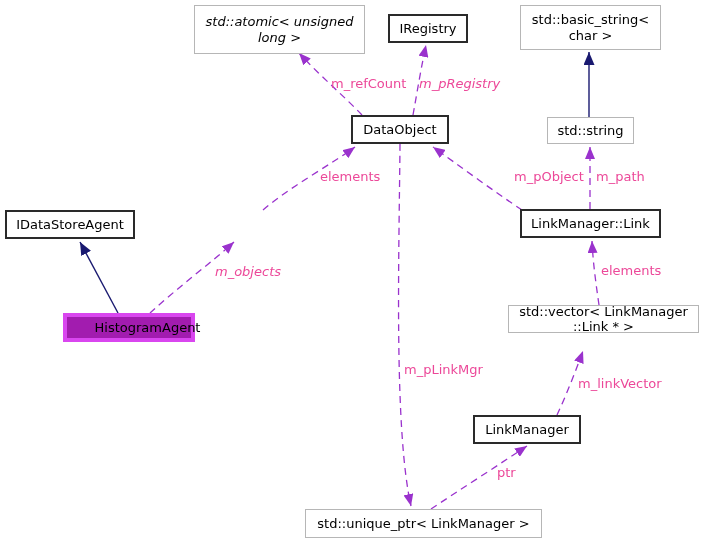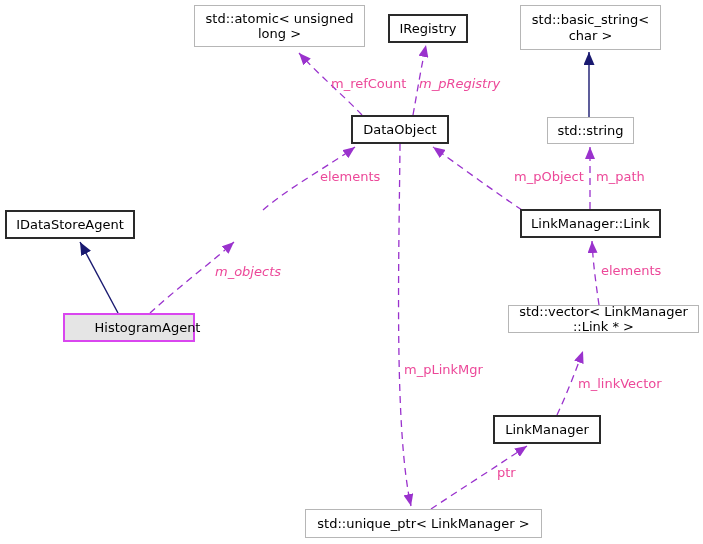--- a/index.html
+++ b/index.html
@@ -25,21 +25,21 @@
     flex-direction: column;
     align-items: center;
     justify-content: center;
     text-align: center;
     background: #ffffff;
     border: 1px solid #b6b6b6;
     line-height: 1.18;
     white-space: nowrap;
   }
   .node.bold { border: 2px solid #2a2a2a; }
-  .node.current { background: #e5e5e5; border: 2px solid #d946ef; padding-left: 37px; }
+  .node.current { background: #a21caf; border: 4px solid #d946ef; padding-left: 37px; }
   .node span { display: block; }
   .edge-label {
     position: absolute;
     height: 16px;
     line-height: 16px;
     white-space: nowrap;
     color: #ec4899;
   }
 </style>
 </head>
@@ -69,21 +69,21 @@
       <path d="M557,415 C566,396 576,370 583,351" marker-end="url(#arrow-p)"></path>
       <path d="M431,509 C458,491 500,464 527,446" marker-end="url(#arrow-p)"></path>
     </g>
 
     <g stroke="#191970" stroke-width="1.4" fill="none">
       <path d="M589,117 L589,52" marker-end="url(#arrow-b)"></path>
       <path d="M118,313 L80,242" marker-end="url(#arrow-b)"></path>
     </g>
   </svg>
 
-  <div class="node" style="left:194px; top:5px; width:171px; height:42px;">
+  <div class="node" style="left:194px; top:5px; width:171px; height:49px;font-style:italic;">
     <span>std::atomic&lt; unsigned</span>
     <span>long &gt;</span>
   </div>
 
   <div class="node" style="left:520px; top:5px; width:141px; height:45px;">
     <span>std::basic_string&lt;</span>
     <span>char &gt;</span>
   </div>
 
   <div class="node bold" style="left:388px; top:14px; width:80px; height:29px;">
@@ -109,21 +109,21 @@
 
   <div class="node current" style="left:63px; top:313px; width:132px; height:29px;">
     <span>HistogramAgent</span>
   </div>
 
   <div class="node" style="left:508px; top:305px; width:191px; height:28px;">
     <span>std::vector&lt; LinkManager</span>
     <span>::Link * &gt;</span>
   </div>
 
-  <div class="node bold" style="left:493px; top:415px; width:108px; height:29px;">
+  <div class="node bold" style="left:473px; top:415px; width:108px; height:29px;">
     <span>LinkManager</span>
   </div>
 
   <div class="node" style="left:305px; top:509px; width:237px; height:29px;">
     <span>std::unique_ptr&lt; LinkManager &gt;</span>
   </div>
 
   <span class="edge-label" style="left:331px; top:76px;">m_refCount</span>
   <span class="edge-label" style="left:419px; top:76px;font-style:italic;">m_pRegistry</span>
   <span class="edge-label" style="left:320px; top:169px;">elements</span>

